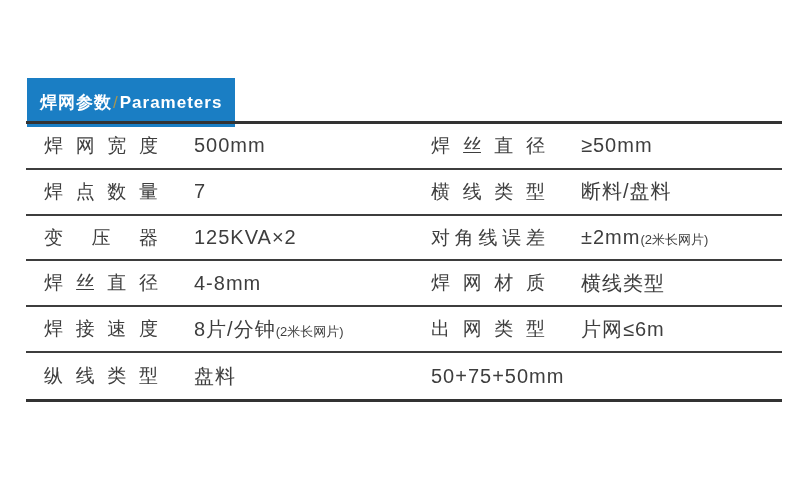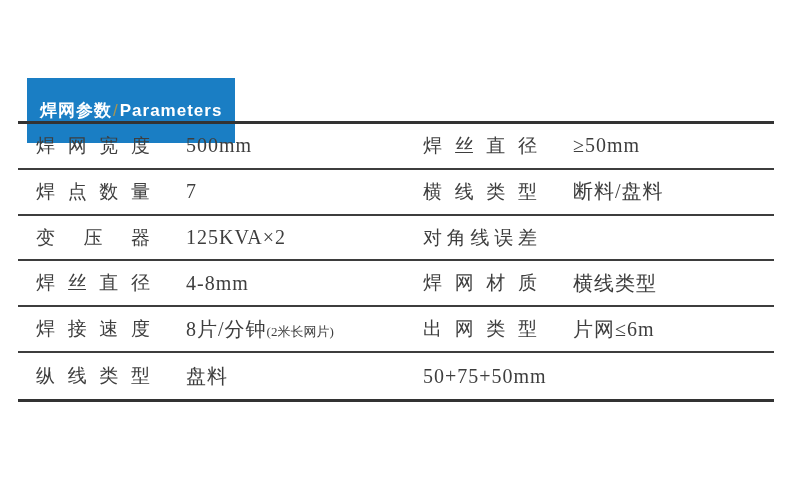--- a/index.html
+++ b/index.html
@@ -15,49 +15,48 @@
     color: #3b3b3b;
     overflow: hidden;
   }
 
   
   .badge {
     position: absolute;
     left: 27px;
     top: 78px;
     height: 33px;
-    padding: 16px 13px;
+    padding: 8px 13px;
     display: inline-flex;
     align-items: center;
     background: #1a7ec4;
     color: #ffffff;
     font-size: 17px;
     font-weight: 600;
     letter-spacing: 1px;
     white-space: nowrap;
   }
   .badge .sep {
     color: #a89650;
     padding: 0 1px;
     font-weight: 500;
   }
 
   
   .param-table {
     position: absolute;
-    left: 18px;
+    left: 26px;
     top: 121px;
     width: 756px;
     height: 281px;
     border-top: 3px solid #333333;
     border-bottom: 3px solid #333333;
     box-sizing: border-box;
     display: grid;
     grid-template-rows: repeat(6, 1fr);
-    font-family: Liberation Serif, serif;
   }
   .param-row {
     display: grid;
     grid-template-columns: 150px 237px 150px 1fr;
     align-items: center;
     padding-left: 18px;
     border-bottom: 2px solid #3d3d3d;
     box-sizing: border-box;
   }
   .param-row:last-child {
@@ -108,20 +107,21 @@
     <div class="param-label"><span class="stretch">焊点数量</span></div>
     <div class="param-value"><span>7</span><span class="note"></span></div>
     <div class="param-label"><span class="stretch">横线类型</span></div>
     <div class="param-value"><span>断料/盘料</span><span class="note"></span></div>
   </div>
 
   <div class="param-row">
     <div class="param-label"><span class="stretch">变压器</span></div>
     <div class="param-value"><span>125KVA×2</span><span class="note"></span></div>
     <div class="param-label"><span class="stretch">对角线误差</span></div>
+    <div class="param-value"><span>±2mm</span><span class="note">(2米长网片)</span></div>
   </div>
 
   <div class="param-row">
     <div class="param-label"><span class="stretch">焊丝直径</span></div>
     <div class="param-value"><span>4-8mm</span><span class="note"></span></div>
     <div class="param-label"><span class="stretch">焊网材质</span></div>
     <div class="param-value"><span>横线类型</span><span class="note"></span></div>
   </div>
 
   <div class="param-row">

